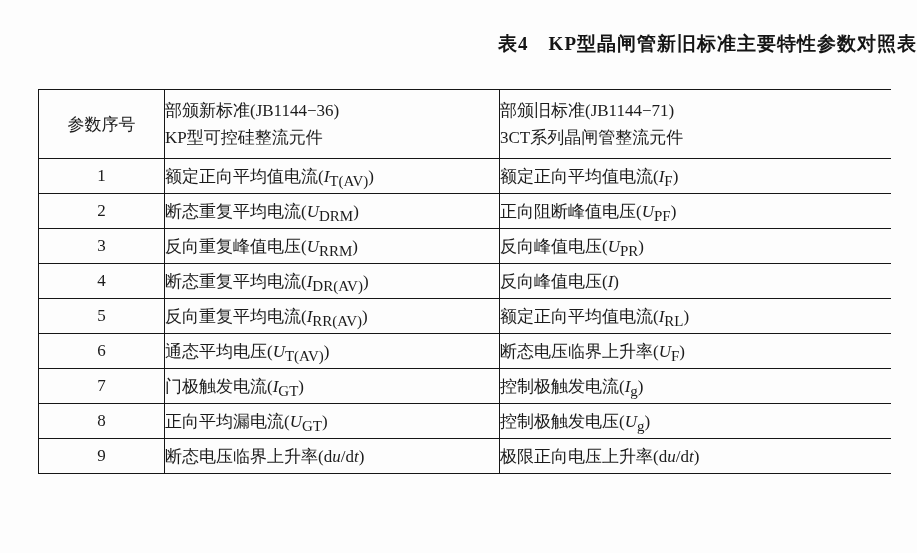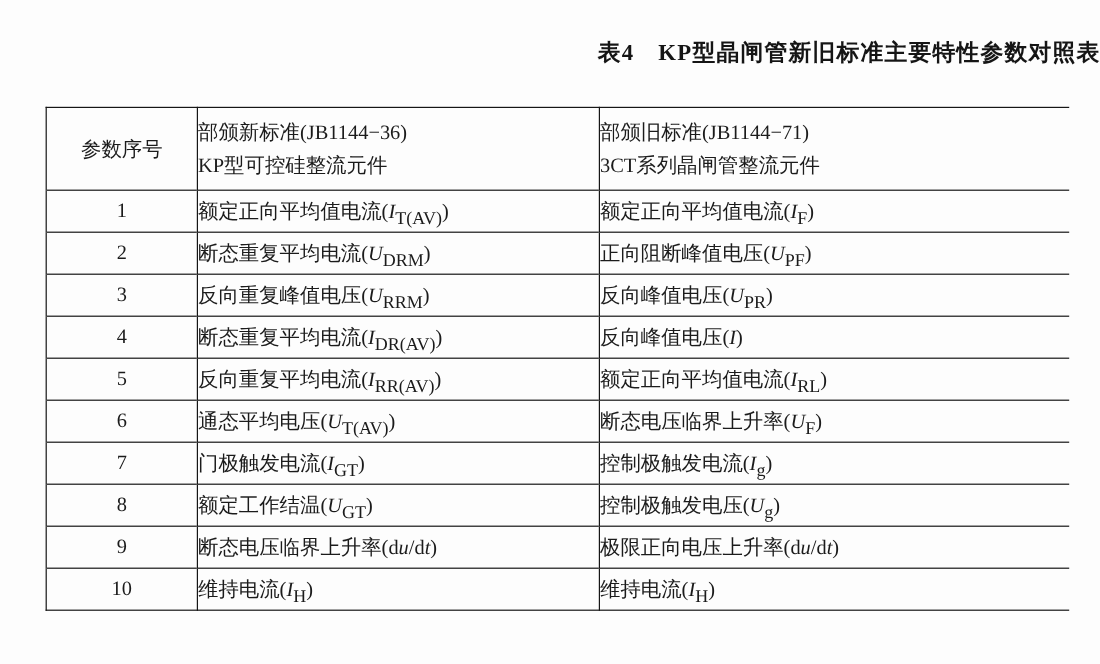--- a/index.html
+++ b/index.html
@@ -124,28 +124,23 @@
           <td class="c2"><span>通态平均电压(</span><i>U</i><sub>T(AV)</sub><span>)</span></td>
           <td class="c3"><span>断态电压临界上升率(</span><i>U</i><sub>F</sub><span>)</span></td>
         </tr>
         <tr>
           <td class="c1">7</td>
           <td class="c2"><span>门极触发电流(</span><i>I</i><sub>GT</sub><span>)</span></td>
           <td class="c3"><span>控制极触发电流(</span><i>I</i><sub>g</sub><span>)</span></td>
         </tr>
         <tr>
           <td class="c1">8</td>
-          <td class="c2"><span>额定工作结温(</span><i>U</i><sub>GT</sub><span>)</span></td>
+          <td class="c2"><span>正向平均漏电流(</span><i>U</i><sub>GT</sub><span>)</span></td>
           <td class="c3"><span>控制极触发电压(</span><i>U</i><sub>g</sub><span>)</span></td>
         </tr>
         <tr>
           <td class="c1">9</td>
           <td class="c2"><span>断态电压临界上升率(d</span><i>u</i><span>/d</span><i>t</i><span>)</span></td>
           <td class="c3"><span>极限正向电压上升率(d</span><i>u</i><span>/d</span><i>t</i><span>)</span></td>
         </tr>
-        <tr>
-          <td class="c1">10</td>
-          <td class="c2"><span>维持电流(</span><i>I</i><sub>H</sub><span>)</span></td>
-          <td class="c3"><span>维持电流(</span><i>I</i><sub>H</sub><span>)</span></td>
-        </tr>
       </tbody>
   </table>
 </div>
 
 </body></html>

